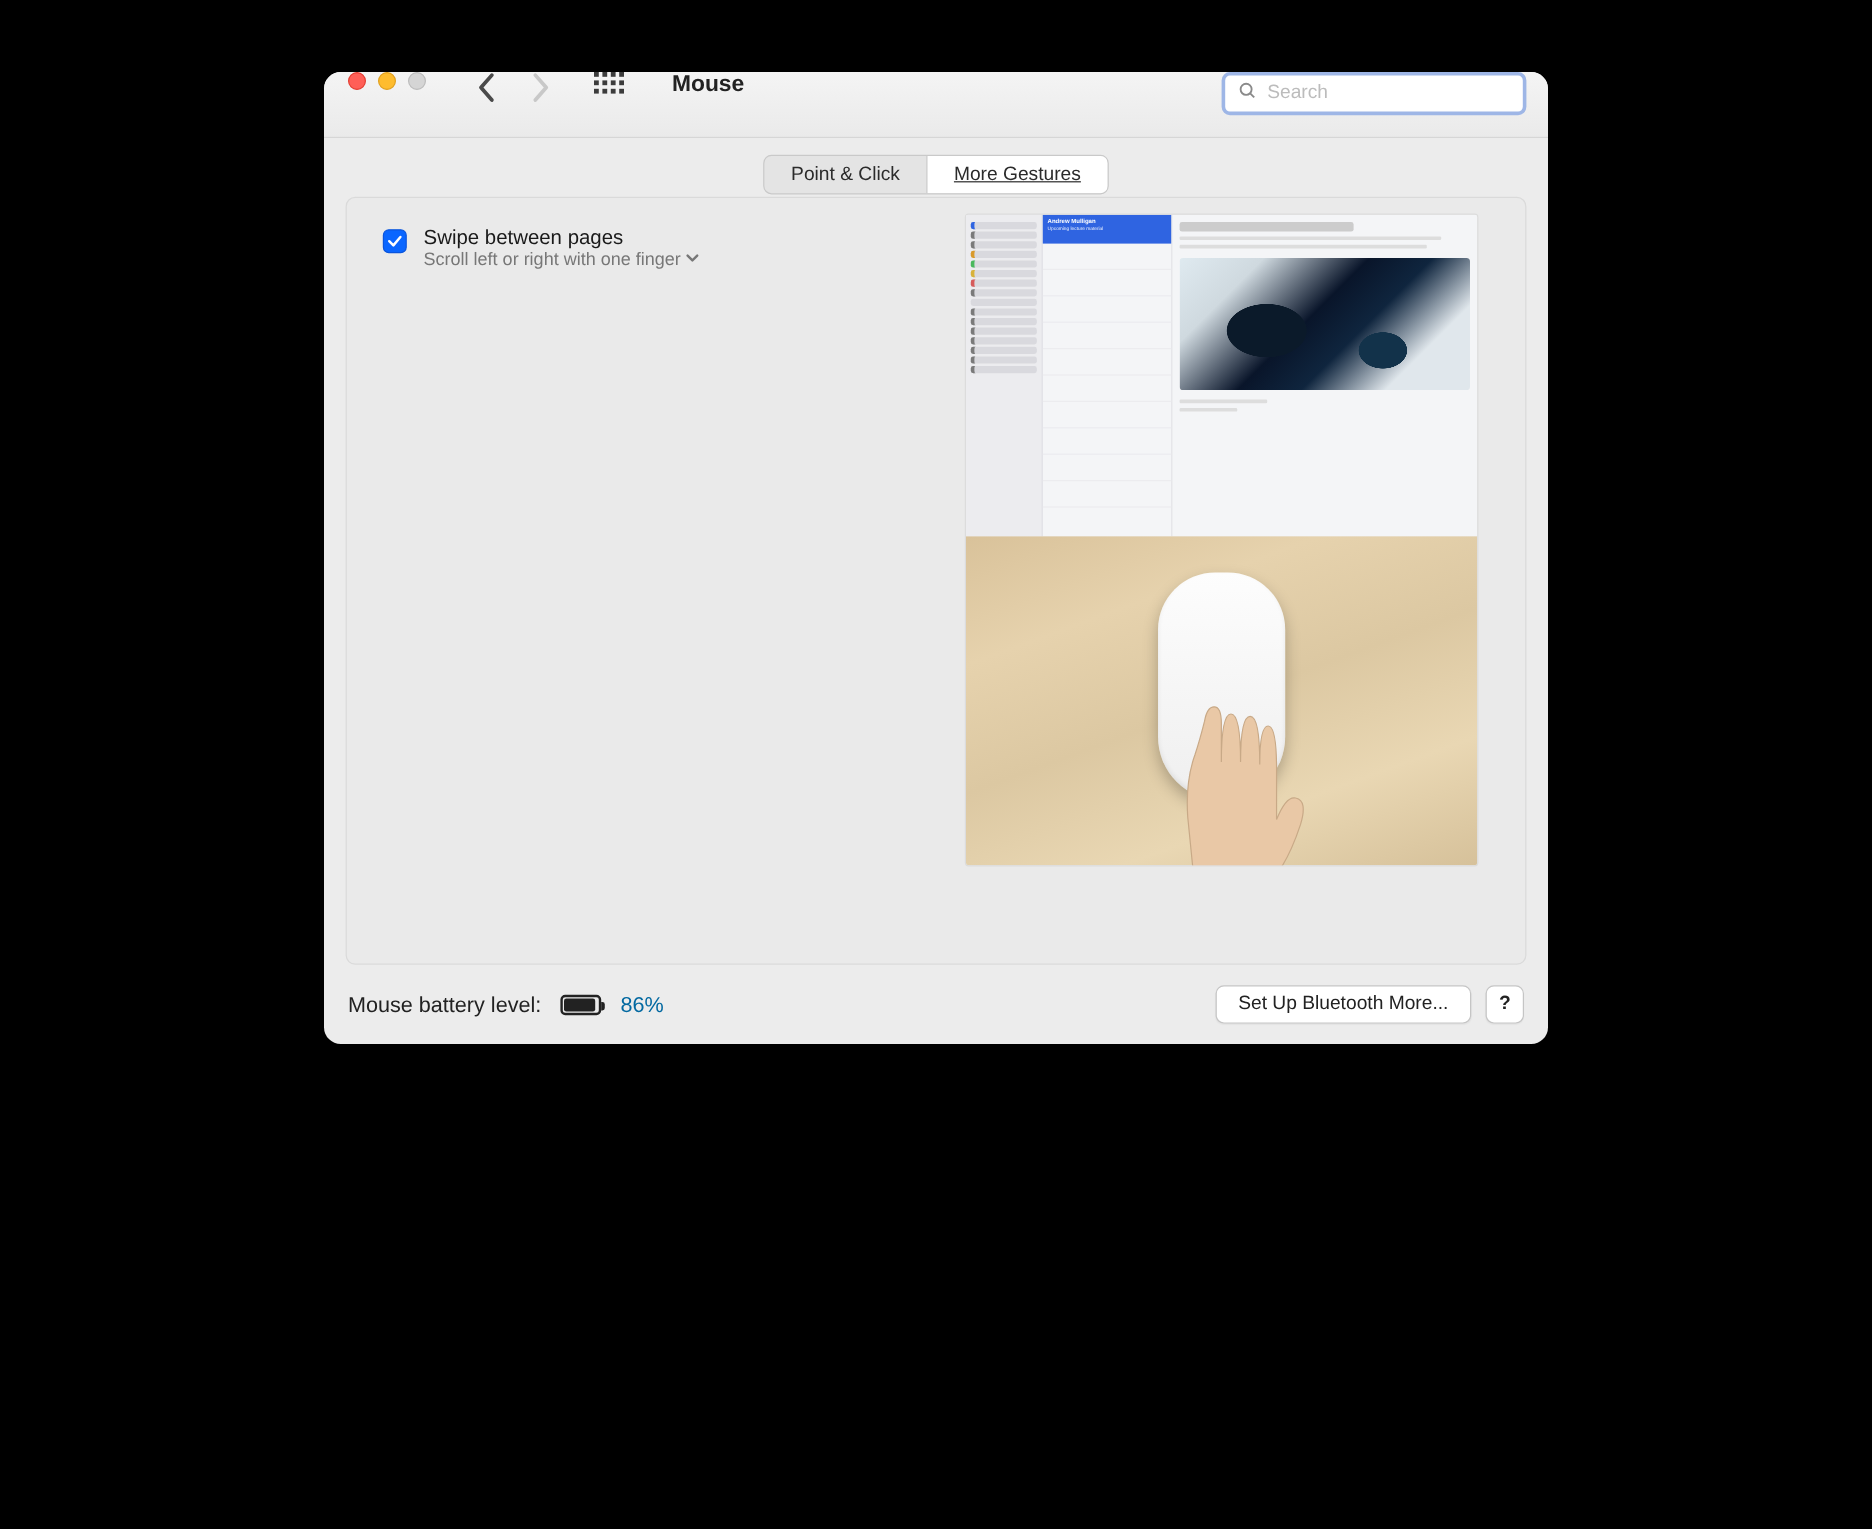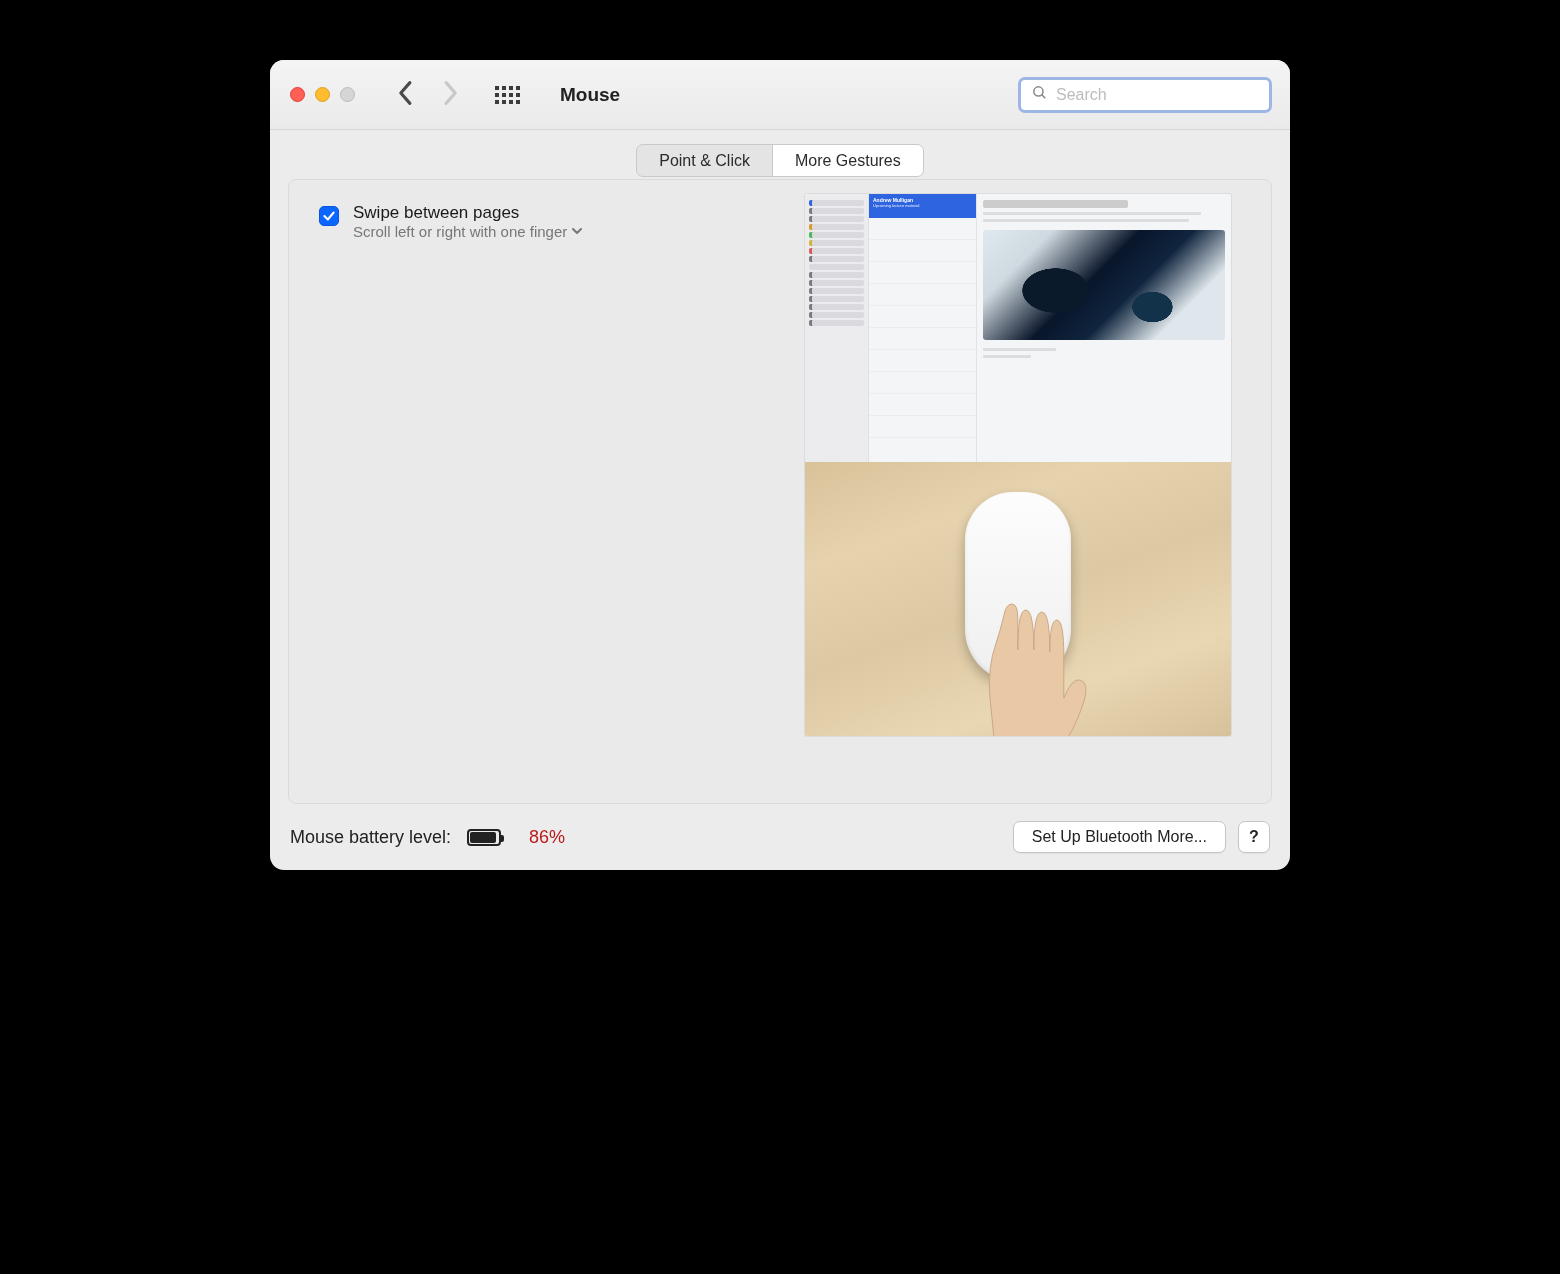--- a/index.html
+++ b/index.html
@@ -20,25 +20,24 @@
     background: #ececec;
     border-radius: 14px;
     box-shadow: 0 30px 70px rgba(0,0,0,.55), 0 0 0 1px rgba(0,0,0,.08);
     overflow: hidden;
     display: flex;
     flex-direction: column;
   }
 
   
   .titlebar {
-    height: 70px;
+    height: 55px;
     background: linear-gradient(#f4f4f4,#eaeaea);
     border-bottom: 1px solid #d6d6d6;
     display: flex;
-    align-items: center;
     padding: 0 18px 0 20px;
     gap: 18px;
   }
   .traffic { display:flex; gap:10px; }
   .dot { width:15px; height:15px; border-radius:50%; }
   .dot.red{background:#ff5f57;border:1px solid #e33e32;}
   .dot.yellow{background:#febc2e;border:1px solid #e0a020;}
   .dot.grey{background:#d5d5d5;border:1px solid #bcbcbc;}
 
   .nav-arrows { display:flex; gap:26px; margin-left:24px; }
@@ -80,21 +79,21 @@
     display:flex; height:33px;
     border:1px solid #c9c9c9; border-radius:7px; overflow:hidden;
     background:#e4e4e4;
   }
   .segmented .seg{
     padding:0 22px; display:flex;align-items:center;
     font-size:16px; color:#2b2b2b;
     border-right:1px solid #c9c9c9;
   }
   .segmented .seg:last-child{border-right:none;}
-  .segmented .seg.active{background:#fff;font-weight:500;}
+  .segmented .seg.active{background:#fff;font-weight:500;text-decoration:underline;}
 
   
   .panel{
     margin:2px 18px 0 18px;
     flex:1;
     background:#eaeaea;
     border:1px solid #dadada;
     border-radius:8px;
     display:flex;
     overflow:hidden;
@@ -186,21 +185,21 @@
     padding:0 20px 0 20px;
     gap:12px;
   }
   .battery-label{font-size:18px;color:#222;}
   .battery-icon{
     width:34px;height:17px;border:2px solid #222;border-radius:4px;
     position:relative;margin:0 4px;
   }
   .battery-icon::after{content:"";position:absolute;right:-5px;top:4px;width:3px;height:7px;background:#222;border-radius:0 2px 2px 0;}
   .battery-fill{position:absolute;left:1px;top:1px;bottom:1px;background:#222;border-radius:2px;}
-  .battery-pct{font-size:18px;color:#b91c1c;margin-left:12px;}
+  .battery-pct{font-size:18px;color:#0369a1;}
 
   .footer .spacer{flex:1;}
 
   .btn{
     height:32px; padding:0 18px;
     background:#fff;border:1px solid #c5c5c5;border-radius:7px;
     font-size:16px;color:#222;display:flex;align-items:center;
     box-shadow:0 1px 1px rgba(0,0,0,.04);
     cursor:default;
   }

